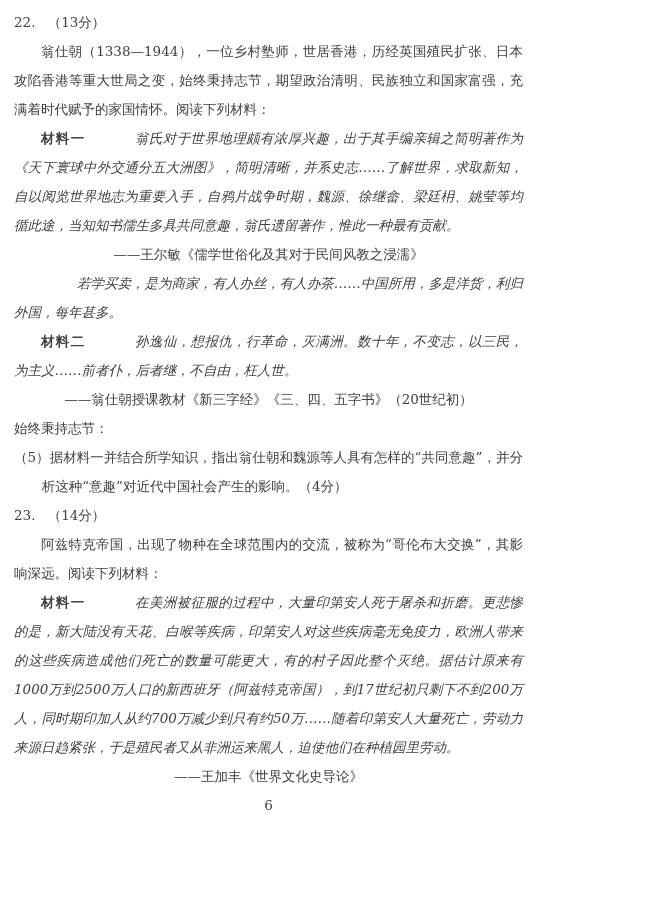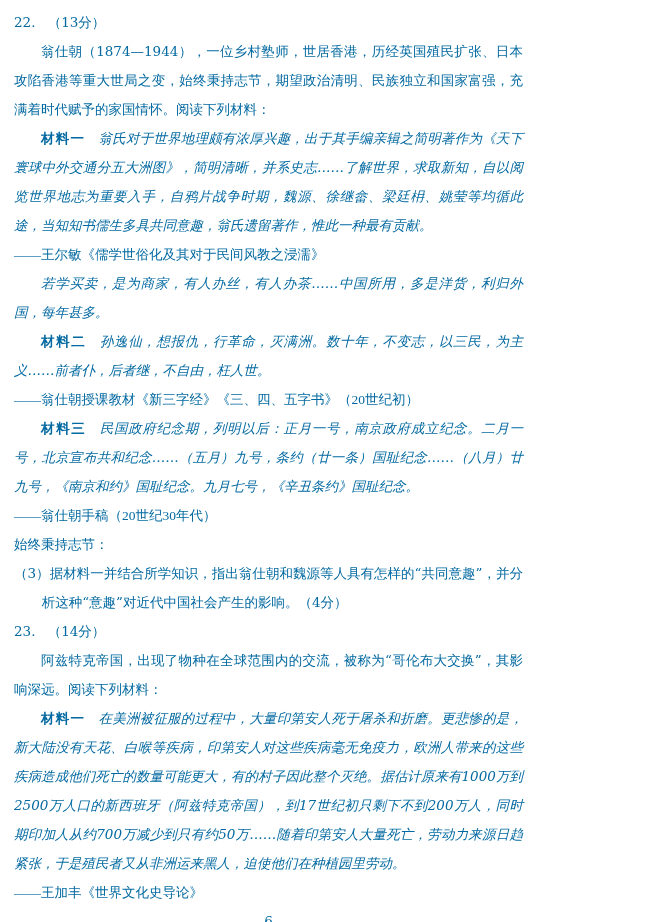--- a/index.html
+++ b/index.html
@@ -8,55 +8,53 @@
     background: #ffffff;
     overflow: hidden;
   }
   .page {
     box-sizing: border-box;
     width: 536px; height: 922px;
     padding: 8px 13px 0 14px;
     font-family: "DejaVu Serif", "Liberation Serif", serif;
     font-size: 13.5px;
     line-height: 29px;
-    color: #0369a1;
+    color: #404040;
   }
   p { margin: 0; padding: 0; text-align: justify; }
   .indent { text-indent: 2em; }
   .qhead { text-align: left; }
   .qhead .score { margin-left: 0.9em; }
   .mlabel { font-weight: bold; font-style: normal; margin-right: 1em; letter-spacing: 1px; }
-  .mtext { font-style: italic; }
-  .source { text-align: left; font-family: Liberation Serif, serif; }
+  .mtext { font-style: italic; margin-left: 36px; }
+  .source { text-align: center; }
   .qitem { padding-left: 2.05em; text-indent: -2.05em; }
   .note { padding-left: 2.05em; }
   .pagenum { text-align: center; }
 </style>
 </head>
 <body>
 
 <div class="page">
 
   <section>
     <p class="qhead"><span>22.</span><span class="score">（13分）</span></p>
 
-    <p class="indent">翁仕朝（1874—1944），一位乡村塾师，世居香港，历经英国殖民扩张、日本攻陷香港等重大世局之变，始终秉持志节，期望政治清明、民族独立和国家富强，充满着时代赋予的家国情怀。阅读下列材料：</p>
+    <p class="indent">翁仕朝（1338—1944），一位乡村塾师，世居香港，历经英国殖民扩张、日本攻陷香港等重大世局之变，始终秉持志节，期望政治清明、民族独立和国家富强，充满着时代赋予的家国情怀。阅读下列材料：</p>
 
     <p class="indent"><span class="mlabel">材料一</span><span class="mtext">翁氏对于世界地理颇有浓厚兴趣，出于其手编亲辑之简明著作为《天下寰球中外交通分五大洲图》，简明清晰，并系史志……了解世界，求取新知，自以阅览世界地志为重要入手，自鸦片战争时期，魏源、徐继畲、梁廷枏、姚莹等均循此途，当知知书儒生多具共同意趣，翁氏遗留著作，惟此一种最有贡献。</span></p>
     <p class="source">——王尔敏《儒学世俗化及其对于民间风教之浸濡》</p>
 
     <p class="indent"><span class="mtext">若学买卖，是为商家，有人办丝，有人办茶……中国所用，多是洋货，利归外国，每年甚多。</span></p>
     <p class="indent"><span class="mlabel">材料二</span><span class="mtext">孙逸仙，想报仇，行革命，灭满洲。数十年，不变志，以三民，为主义……前者仆，后者继，不自由，枉人世。</span></p>
     <p class="source">——翁仕朝授课教材《新三字经》《三、四、五字书》（20世纪初）</p>
 
-    <p class="indent"><span class="mlabel">材料三</span><span class="mtext">民国政府纪念期，列明以后：正月一号，南京政府成立纪念。二月一号，北京宣布共和纪念……（五月）九号，条约（廿一条）国耻纪念……（八月）廿九号，《南京和约》国耻纪念。九月七号，《辛丑条约》国耻纪念。</span></p>
-    <p class="source">——翁仕朝手稿（20世纪30年代）</p>
 
     <p>始终秉持志节：</p>
-    <p class="qitem">（3）据材料一并结合所学知识，指出翁仕朝和魏源等人具有怎样的“共同意趣”，并分析这种“意趣”对近代中国社会产生的影响。（4分）</p>
+    <p class="qitem">（5）据材料一并结合所学知识，指出翁仕朝和魏源等人具有怎样的“共同意趣”，并分析这种“意趣”对近代中国社会产生的影响。（4分）</p>
   </section>
 
   <section>
     <p class="qhead"><span>23.</span><span class="score">（14分）</span></p>
 
     <p class="indent">阿兹特克帝国，出现了物种在全球范围内的交流，被称为“哥伦布大交换”，其影响深远。阅读下列材料：</p>
 
     <p class="indent"><span class="mlabel">材料一</span><span class="mtext">在美洲被征服的过程中，大量印第安人死于屠杀和折磨。更悲惨的是，新大陆没有天花、白喉等疾病，印第安人对这些疾病毫无免疫力，欧洲人带来的这些疾病造成他们死亡的数量可能更大，有的村子因此整个灭绝。据估计原来有1000万到2500万人口的新西班牙（阿兹特克帝国），到17世纪初只剩下不到200万人，同时期印加人从约700万减少到只有约50万……随着印第安人大量死亡，劳动力来源日趋紧张，于是殖民者又从非洲运来黑人，迫使他们在种植园里劳动。</span></p>
     <p class="source">——王加丰《世界文化史导论》</p>
   </section>

